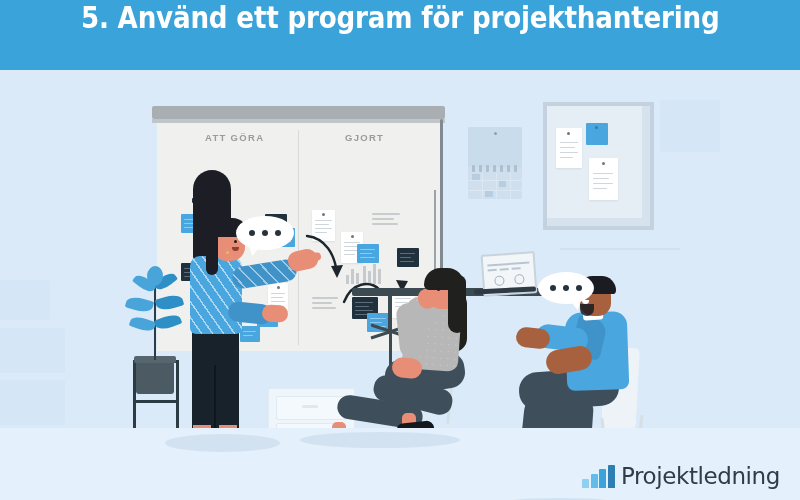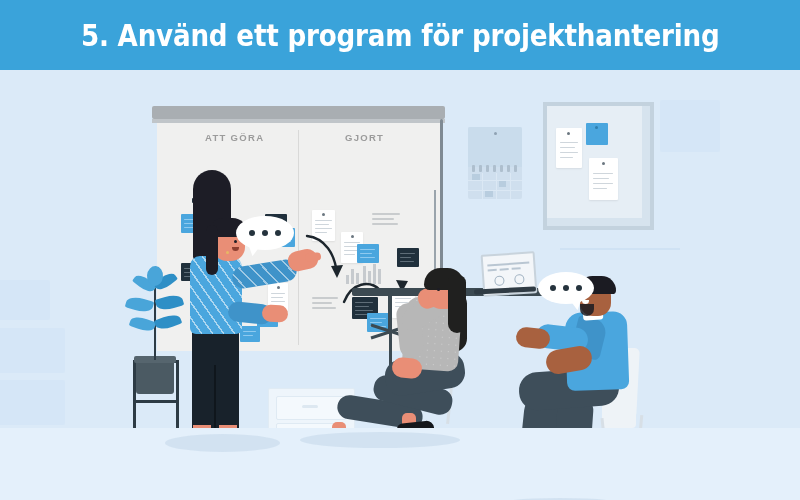--- a/index.html
+++ b/index.html
@@ -7,21 +7,21 @@
     width:800px;height:500px;overflow:hidden;
     font-family:"Liberation Sans", sans-serif;
     background:#dfedfa;
   }
   .stage{position:relative;width:800px;height:500px;overflow:hidden;background:#dfedfa;}
 
   
   .banner{
     position:absolute;left:0;top:0;width:800px;height:70px;
     background:#3aa3da;
-    display:flex;align-items:center;justify-content:center;
+    display:flex;justify-content:center;
   }
   .banner-title{
     color:#ffffff;
     font-family:"DejaVu Sans Condensed","Liberation Sans",sans-serif;
     font-size:30px;font-weight:bold;letter-spacing:-0.2px;
     white-space:nowrap;
     transform:scaleX(0.97);
   }
 
   
@@ -450,14 +450,23 @@
     </div>
     <div class="bubble-tail" style="left:571px;top:228px;border-left:5px solid transparent;border-right:8px solid transparent;border-top:12px solid #ffffff;transform:rotate(-14deg);"></div>
 
     <div class="floor"></div>
     <div class="floor-shadow" style="left:165px;top:364px;width:115px;height:18px;"></div>
     <div class="floor-shadow" style="left:300px;top:362px;width:160px;height:16px;"></div>
     <div class="floor-shadow" style="left:490px;top:428px;width:140px;height:16px;"></div>
 
   </div>
 
+  <div class="logo">
+    <div class="logo-bars">
+      <span class="logo-bar" style="height:9px;background:#8fd0f0;"></span>
+      <span class="logo-bar" style="height:14px;background:#63bbea;"></span>
+      <span class="logo-bar" style="height:19px;background:#3aa3da;"></span>
+      <span class="logo-bar" style="height:23px;background:#2d7fb3;"></span>
+    </div>
+    <div class="logo-text">Projektledning</div>
+  </div>
 
 </div>
 
 </body></html>

